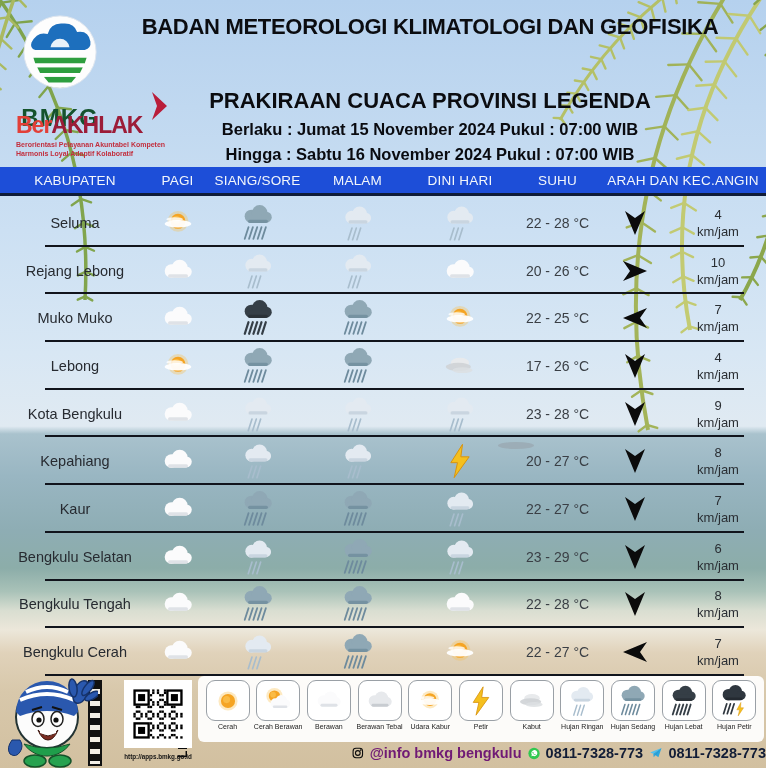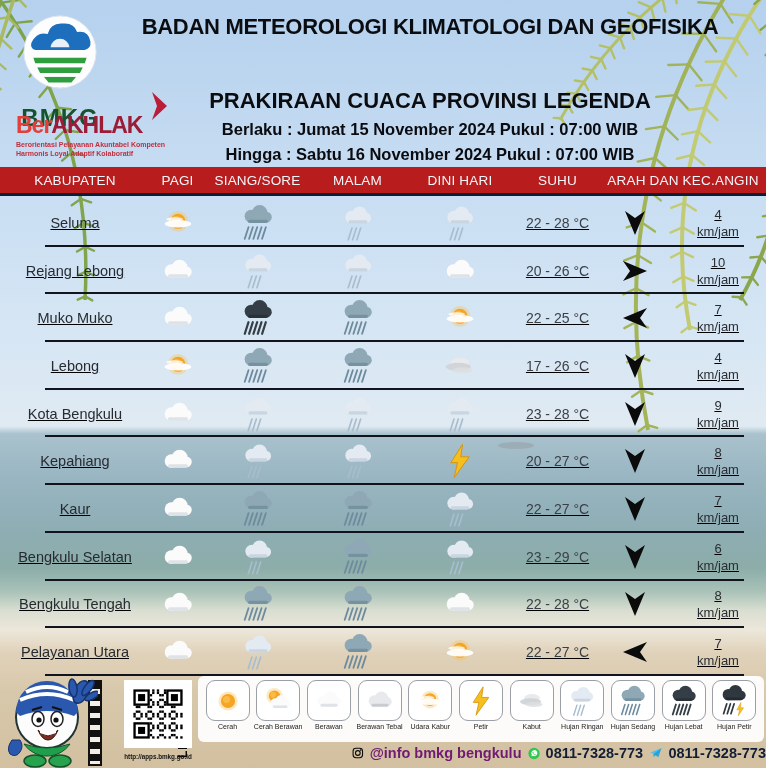--- a/index.html
+++ b/index.html
@@ -35,26 +35,26 @@
   .org2 { font-size:22px; font-weight:bold; letter-spacing:-0.3px; margin-top:6px; }
   .forecast-title { position:absolute; left:110px; top:88px; width:640px; text-align:center;
     font-size:22px; font-weight:bold; color:#0b0c10; }
   .valid1 { position:absolute; left:110px; top:120px; width:640px; text-align:center;
     font-size:16.5px; font-weight:bold; color:#0a0b10; }
   .valid2 { position:absolute; left:110px; top:145px; width:640px; text-align:center;
     font-size:16.5px; font-weight:bold; color:#0a0b10; }
 
   
   .thead { position:absolute; left:0; top:167px; width:766px; height:29px;
-    background:#b91c1c; border-bottom:3px solid #0f1c38;
+    background:#1d4ed8; border-bottom:3px solid #0f1c38;
     display:grid; grid-template-columns:150px 55px 105px 95px 110px 85px 166px; align-items:center; }
   .thead .hcell { text-align:center; color:#f2f6fb; font-size:13.5px; letter-spacing:0.2px; }
   .tbody { position:absolute; left:0; top:199px; width:766px; }
   .trow { position:relative; width:766px; height:47.7px;
-    display:grid; grid-template-columns:150px 55px 105px 95px 110px 85px 70px 96px; align-items:center;text-decoration:underline; }
+    display:grid; grid-template-columns:150px 55px 105px 95px 110px 85px 70px 96px; align-items:center; }
   .trow::after { content:""; position:absolute; left:45px; right:22px; bottom:0;
     border-bottom:2px solid #11141c; }
   .cell { display:flex; align-items:center; justify-content:center; }
   .cname { font-size:14.5px; color:#272b31; }
   .csuhu { font-size:14px; color:#3a3f45; white-space:nowrap; }
   .cspeed { flex-direction:column; font-size:13px; color:#2a2e33; line-height:17px; }
   .wicon svg { display:block; }
   .warrow svg { display:block; }
 
   
@@ -891,21 +891,21 @@
           <svg width="26" height="30" viewBox="0 0 26 30" style="transform:rotate(0deg)">
             <polygon points="3,3 13,27 23,3 13,10" fill="#0b0b0b"></polygon>
           </svg>
         </div>
         <div class="cell cspeed">
           <div>8</div>
           <div>km/jam</div>
         </div>
       </div>
       <div class="trow">
-        <div class="cell cname">Pelayanan Utara</div>
+        <div class="cell cname">Bengkulu Cerah</div>
         <div class="cell wicon">
           <svg width="40" height="40" viewBox="0 0 48 48">
             <g>
               <circle cx="16" cy="24" r="8" fill="#fbfbfc"></circle>
               <circle cx="26" cy="20" r="9.5" fill="#fbfbfc"></circle>
               <circle cx="34" cy="25" r="6.5" fill="#fbfbfc"></circle>
               <rect x="11" y="23" width="26" height="9" rx="4.5" fill="#fbfbfc"></rect>
               <rect x="12" y="28" width="24" height="4" rx="2" fill="#c8ced6" opacity=".55"></rect>
             </g>
           </svg>

